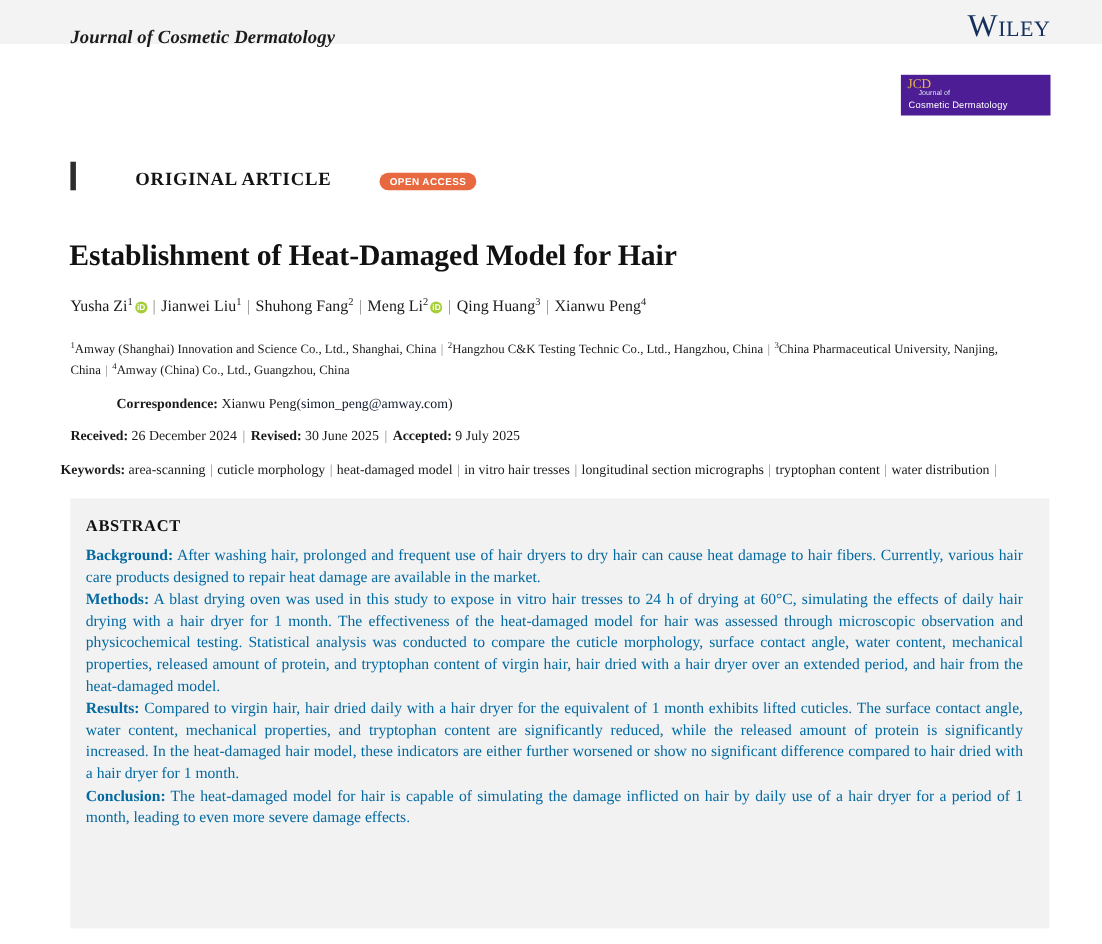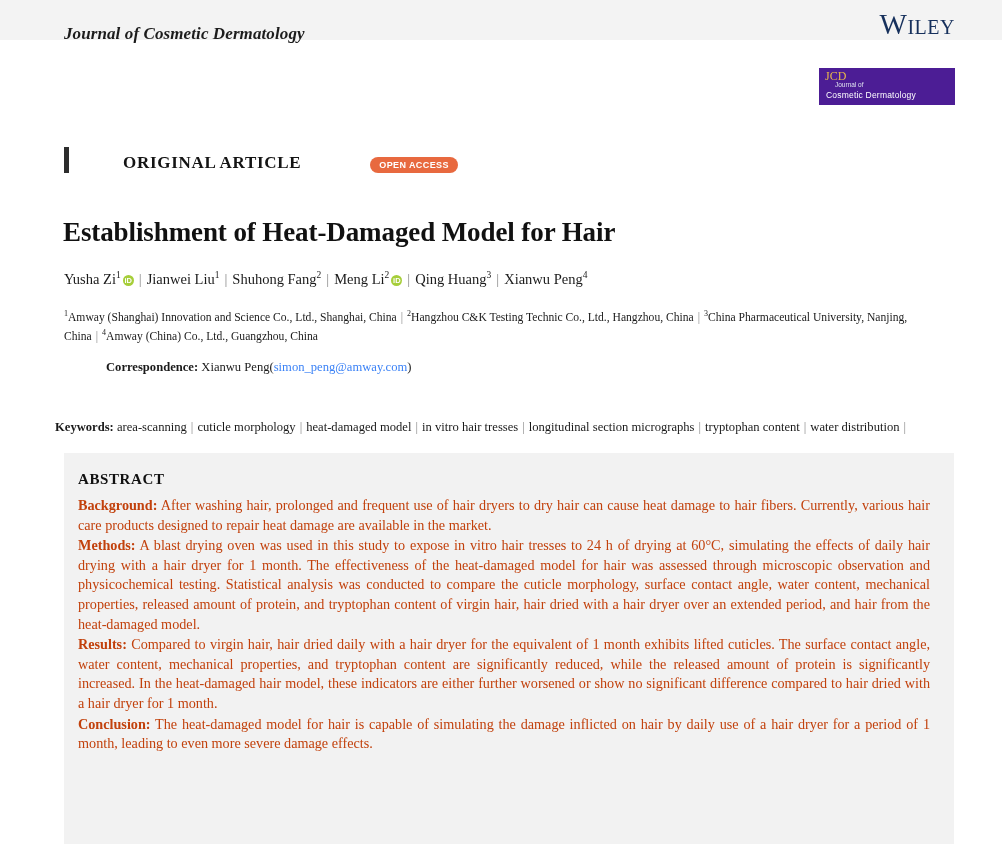--- a/index.html
+++ b/index.html
@@ -113,21 +113,21 @@
     margin-right: 14px;
   }
   .article-type {
     font-family: "Liberation Serif", serif;
     font-size: 17px;
     font-weight: bold;
     letter-spacing: 0.7px;
     color: #141414;
   }
   .open-access {
-    margin-left: 29px;
+    margin-left: 4px;
     background: #e8693f;
     color: #ffffff;
     font-family: "Liberation Sans", sans-serif;
     font-size: 9px;
     font-weight: bold;
     letter-spacing: 0.4px;
     padding: 4px 9px 3px 9px;
     border-radius: 9px;
     line-height: 1;
   }
@@ -209,21 +209,21 @@
     width: 880px;
     font-family: "Liberation Serif", serif;
     font-size: 12.6px;
     color: #1a1a1a;
   }
   .correspondence b {
     font-weight: bold;
     margin-left: 42px;
   }
   .email-link {
-    color: #3b82f6;
+    color: #0f172a;
     text-decoration: none;
   }
 
   
   .dates {
     position: absolute;
     top: 389px;
     left: 64px;
     width: 880px;
     font-family: "Liberation Serif", serif;
@@ -267,21 +267,21 @@
     font-size: 15px;
     font-weight: bold;
     letter-spacing: 0.6px;
     color: #111111;
     margin-bottom: 8px;
   }
   .abstract-para {
     font-family: "Liberation Serif", serif;
     font-size: 14.2px;
     line-height: 1.38;
-    color: #c2410c;
+    color: #0369a1;
     text-align: justify;
     margin-bottom: 1px;
   }
   .abstract-para b {
     font-weight: bold;
   }
 </style>
 </head>
 <body>
 
@@ -311,20 +311,21 @@
 
   <div class="authors"><span><span>Yusha Zi</span><sup>1</sup><span class="orcid">iD</span></span><span class="sep">|</span><span><span>Jianwei Liu</span><sup>1</sup></span><span class="sep">|</span><span><span>Shuhong Fang</span><sup>2</sup></span><span class="sep">|</span><span><span>Meng Li</span><sup>2</sup><span class="orcid">iD</span></span><span class="sep">|</span><span><span>Qing Huang</span><sup>3</sup></span><span class="sep">|</span><span><span>Xianwu Peng</span><sup>4</sup></span></div>
 
   <div class="affiliations"><span><sup>1</sup><span>Amway (Shanghai) Innovation and Science Co., Ltd., Shanghai, China</span></span><span class="sep">|</span><span><sup>2</sup><span>Hangzhou C&amp;K Testing Technic Co., Ltd., Hangzhou, China</span></span><span class="sep">|</span><span><sup>3</sup><span>China Pharmaceutical University, Nanjing, China</span></span><span class="sep">|</span><span><sup>4</sup><span>Amway (China) Co., Ltd., Guangzhou, China</span></span></div>
 
   <div class="correspondence">
     <b>Correspondence:</b>
     <span>Xianwu Peng</span><span>(</span><a class="email-link" href="#">simon_peng@amway.com</a><span>)</span>
   </div>
 
+  <div class="dates"><b>Received:</b><span> 26 December 2024</span><span class="sep">|</span><b>Revised:</b><span> 30 June 2025</span><span class="sep">|</span><b>Accepted:</b><span> 9 July 2025</span></div>
 
   <div class="keywords">
     <b>Keywords:</b>
     <span id="keywords-values"><span> area-scanning</span><span class="kw-sep">|</span><span>cuticle morphology</span><span class="kw-sep">|</span><span>heat-damaged model</span><span class="kw-sep">|</span><span>in vitro hair tresses</span><span class="kw-sep">|</span><span>longitudinal section micrographs</span><span class="kw-sep">|</span><span>tryptophan content</span><span class="kw-sep">|</span><span>water distribution</span><span class="kw-sep">|</span></span>
   </div>
 
   <div class="abstract-box">
     <div class="abstract-heading">ABSTRACT</div>
     <div id="abstract-sections">
         <div class="abstract-para"><b>Background:</b><span> After washing hair, prolonged and frequent use of hair dryers to dry hair can cause heat damage to hair fibers. Currently, various hair care products designed to repair heat damage are available in the market.</span></div>

